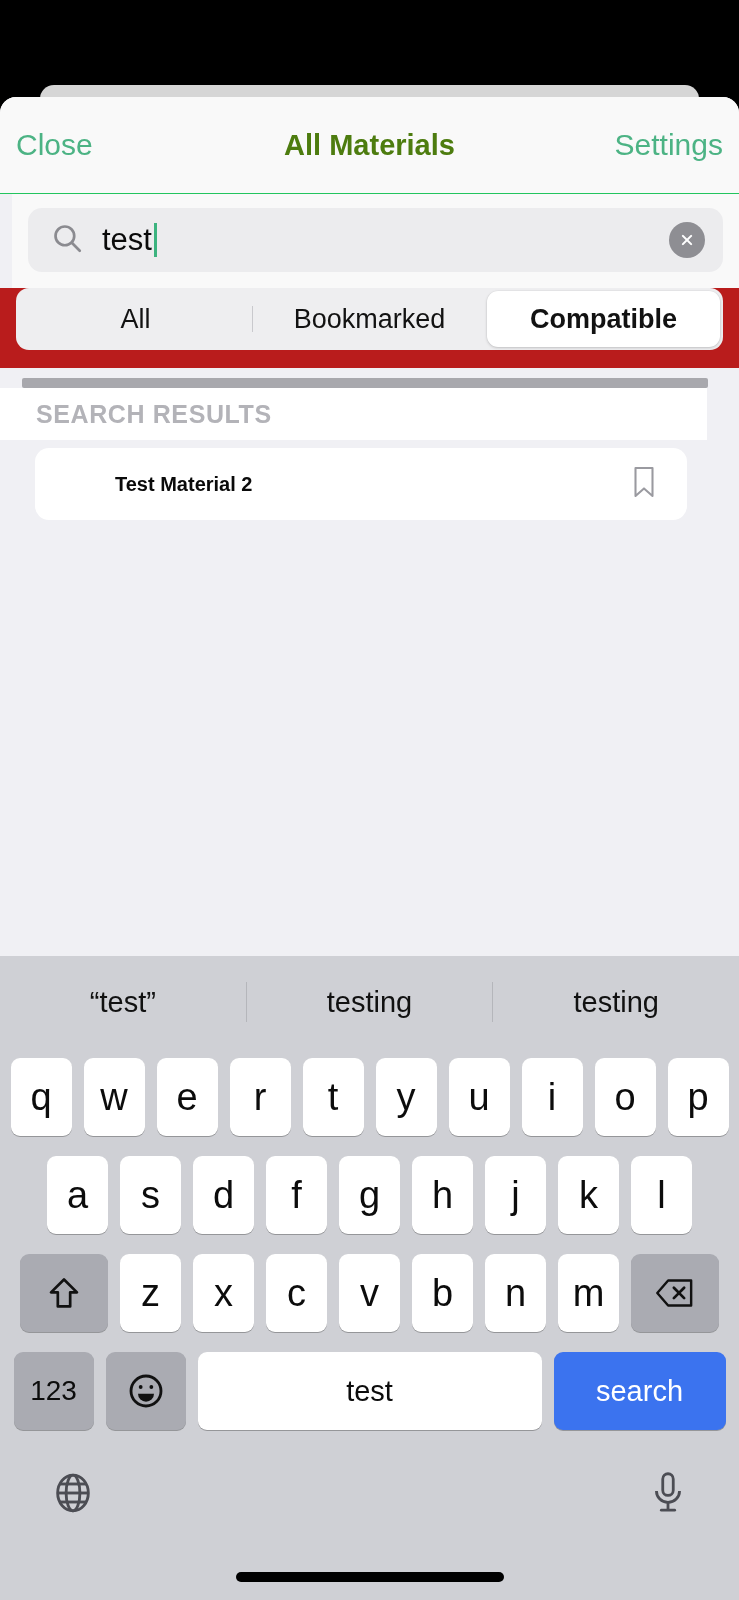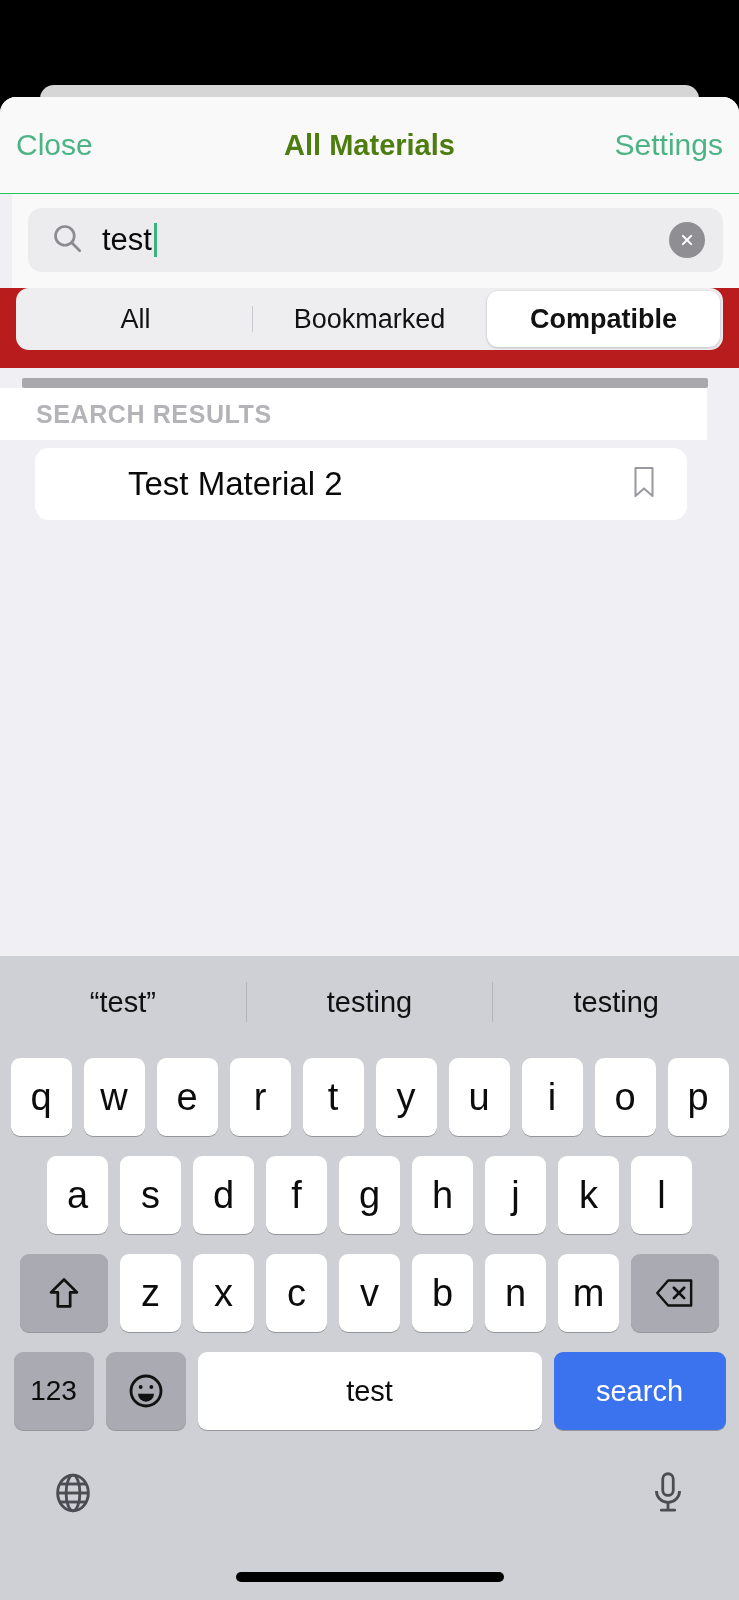--- a/index.html
+++ b/index.html
@@ -138,21 +138,21 @@
   }
   .result-card {
     position: absolute; left: 35px; top: 80px;
     width: 652px; height: 72px;
     background: #ffffff;
     border-radius: 14px;
     display: flex; align-items: center;
     justify-content: space-between;
     padding: 0 28px 0 80px;
   }
-  .result-title { font-size: 33px; font-weight: normal; color: #0a0a0a; margin-left: 13px; }
+  .result-title { font-size: 20px; font-weight: bold; color: #0a0a0a; }
 
   
   .keyboard {
     position: absolute; left: 0; bottom: 0;
     width: 739px; height: 644px;
     background: #cfd0d5;
   }
   .suggestions {
     height: 92px; display: flex; align-items: center;
   }

